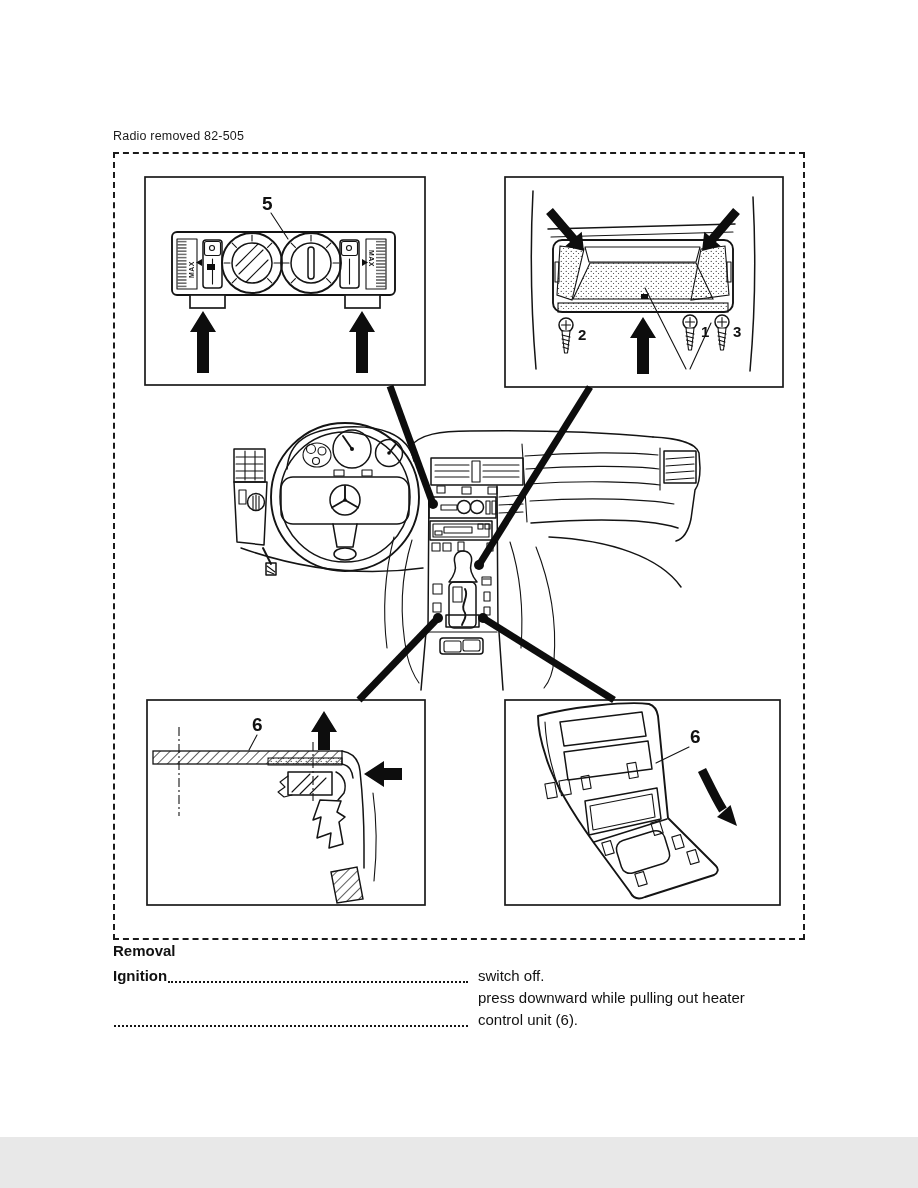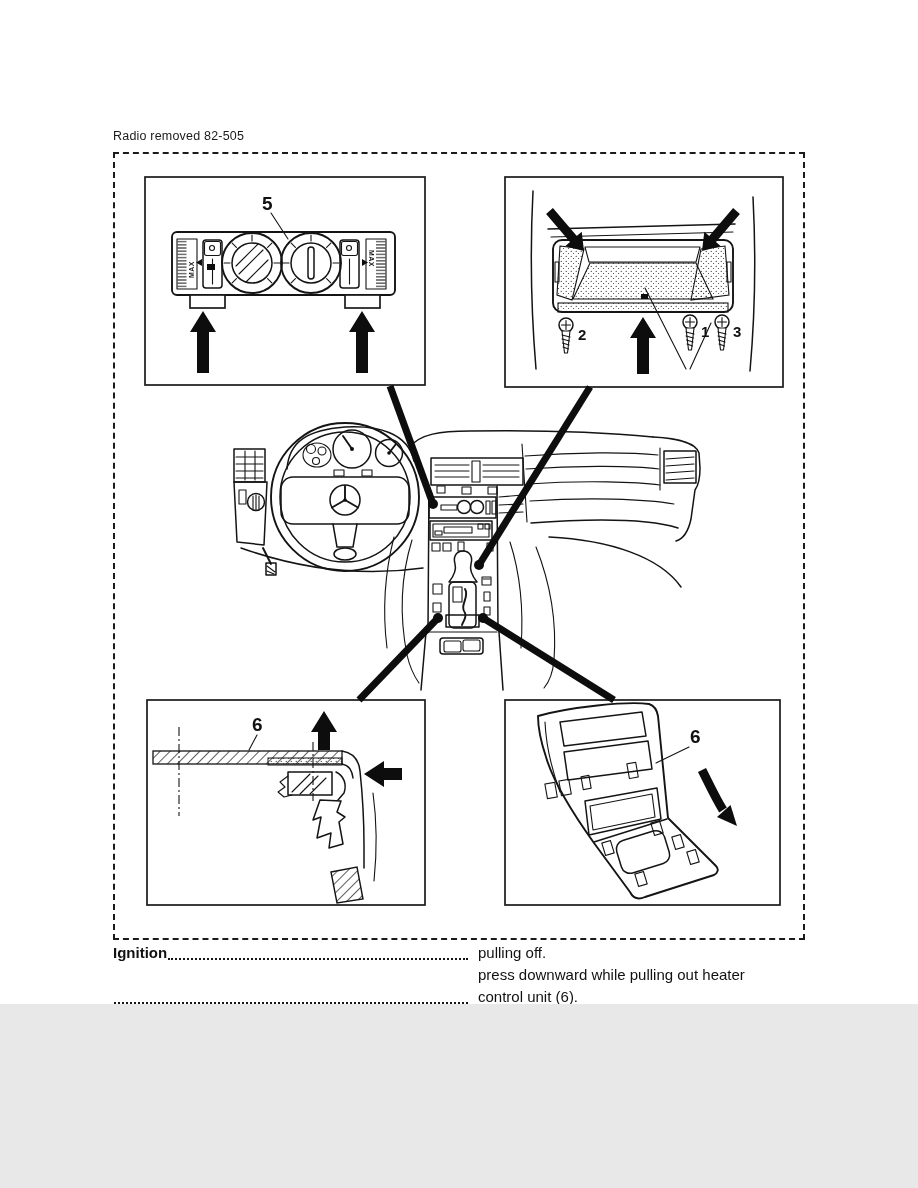--- a/index.html
+++ b/index.html
@@ -1,17 +1,17 @@
 <!DOCTYPE html>
 <html><head>
 <meta charset="utf-8">
 <style>
   html,body { margin:0; padding:0; background:#e8e8e8; }
   .page {
-    position:relative; width:918px; height:1004px; margin:0 auto;
+    position:relative; width:918px; height:1137px; margin:0 auto;
     background:#ffffff; overflow:hidden;
     font-family:"Liberation Sans", sans-serif; color:#111;
   }
   .header-note {
     position:absolute; left:113px; top:129px;
     font-size:12.5px; color:#1a1a1a; letter-spacing:.2px;
   }
   .figure-frame {
     position:absolute; left:113px; top:152px; width:692px; height:788px;
     border:2px dashed #1b1b1b; box-sizing:border-box;
@@ -297,27 +297,28 @@
           <circle cx="479" cy="565" r="5" class="fillb"></circle>
         <path class="thick" d="M438,618 L359,700"></path>
           <circle cx="438" cy="618" r="5" class="fillb"></circle>
         <path class="thick" d="M483,618 L614,700"></path>
           <circle cx="483" cy="618" r="5" class="fillb"></circle>
       </g>
     </svg>
   </div>
 
   <div class="instructions">
+    <div class="inst-title">Removal</div>
 
     <div class="inst-row">
       <div class="inst-left">
         <span class="inst-item">Ignition</span>
         <span class="dot-leader"></span>
       </div>
-      <div class="inst-action">pulling off.</div>
+      <div class="inst-action">switch off.</div>
     </div>
 
     <div class="inst-row">
       <div class="inst-left">
         <span class="dot-leader"></span>
       </div>
       <div class="inst-action">press downward while pulling out heater control unit (6).</div>
     </div>
   </div>
 

